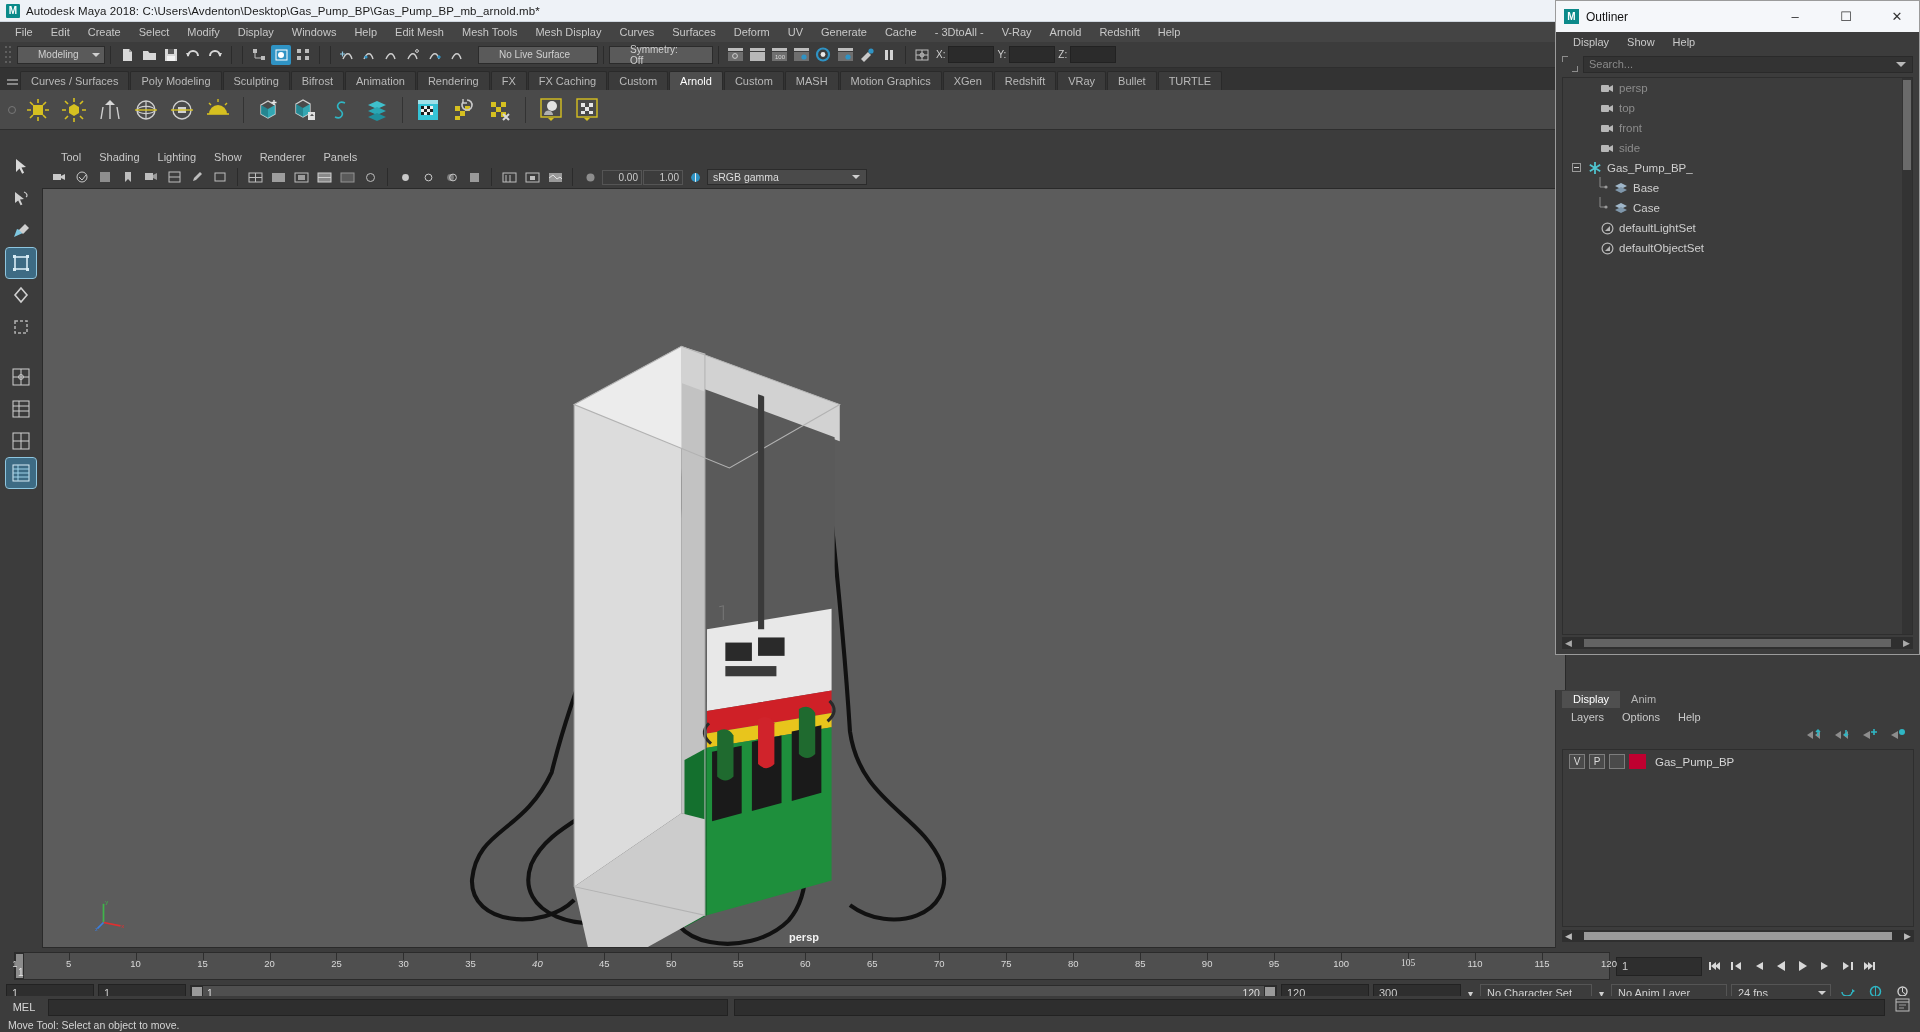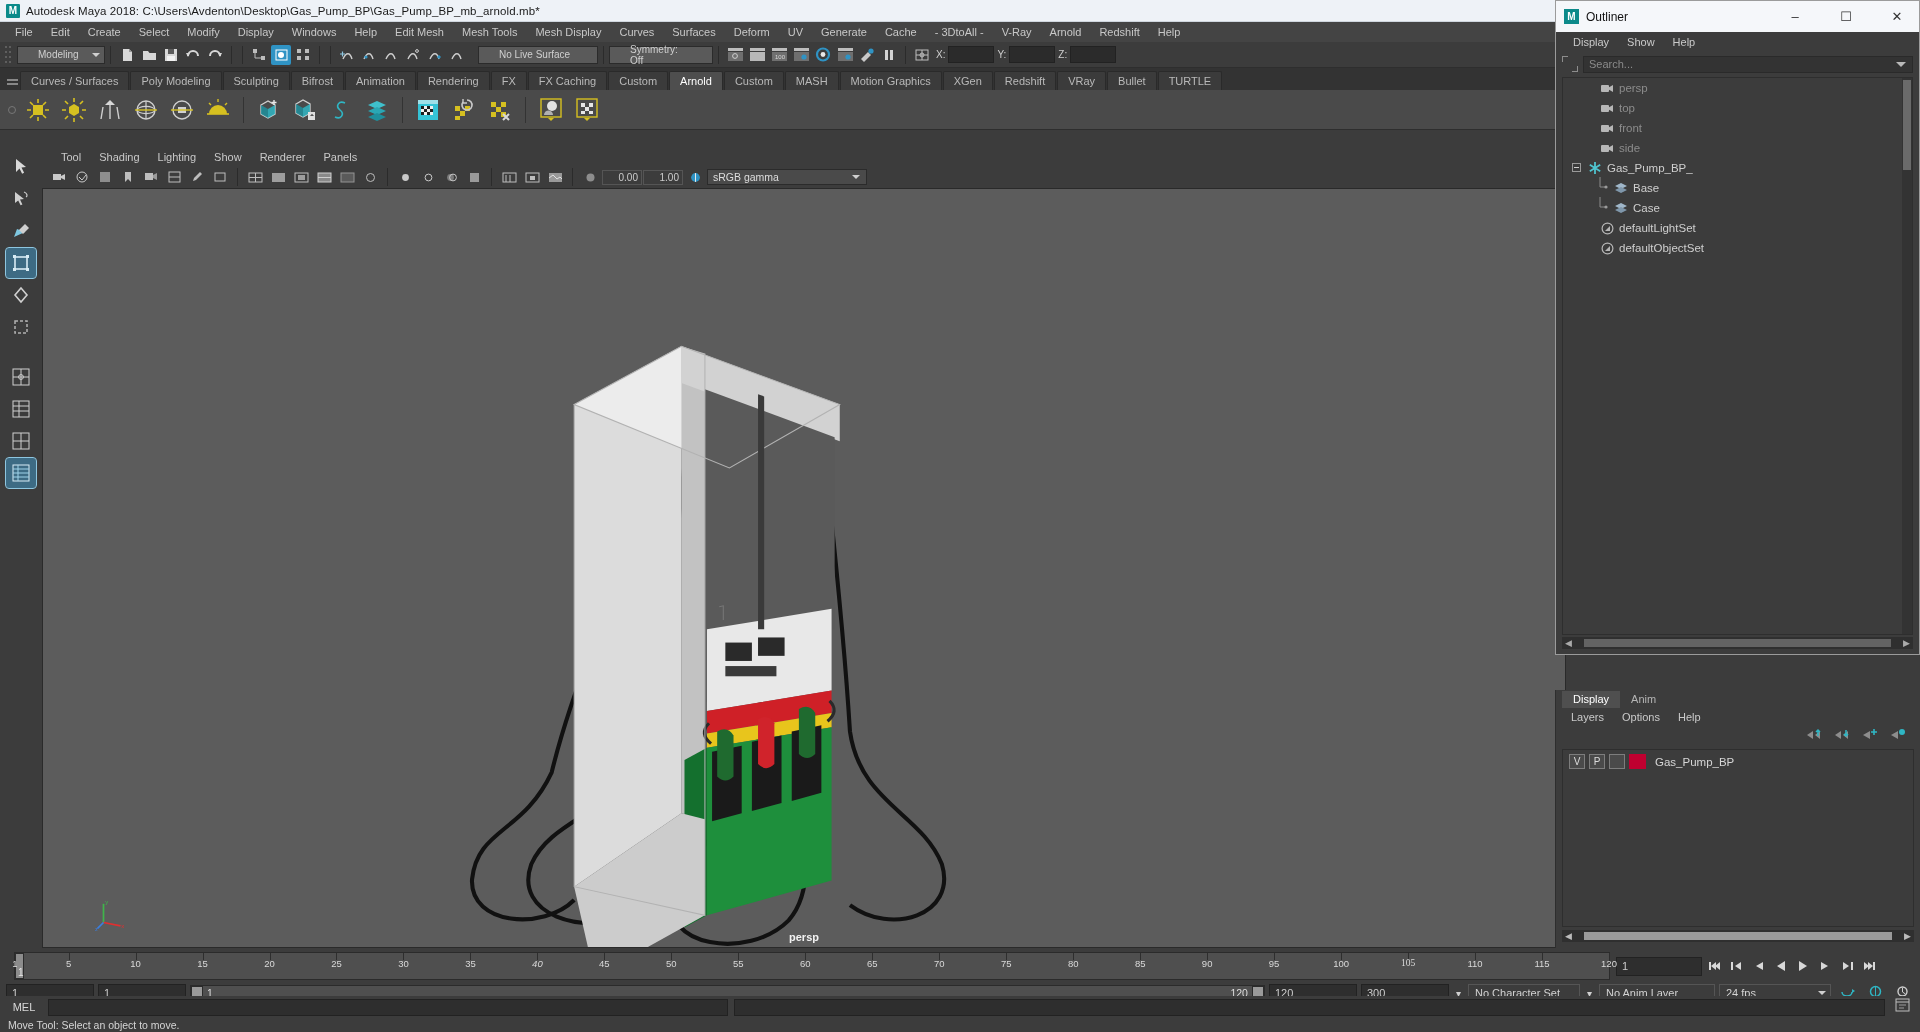--- a/index.html
+++ b/index.html
@@ -1214,21 +1214,21 @@
   <div class="rfield" style="width:88px">120</div>
   <div class="rfield" style="width:88px">300</div>
   <span style="color:#cfcfcf;font-size:10px;padding:0 3px">▾</span>
   <div class="cbox" style="width:112px">
     <span>No Character Set</span>
   </div>
   <span style="color:#cfcfcf;font-size:10px;padding:0 3px">▾</span>
   <div class="cbox" style="width:116px">
     <span>No Anim Layer</span>
   </div>
-  <div class="cbox" style="width:112px">
+  <div class="cbox" style="width:100px">
     <span>24 fps</span>
     <i class="arw"></i>
   </div>
   <span style="padding:0 4px">
     <svg width="17" height="13" viewBox="0 0 17 13">
         <path d="M3 7a5 4 0 1 0 10 0" stroke="#2fb6c4" fill="none" stroke-width="1.5"></path>
         <path d="M13 4v4l3-2z" fill="#2fb6c4"></path>
       </svg></span>
   <span style="padding:0 4px">
     <svg width="15" height="13" viewBox="0 0 15 13">

